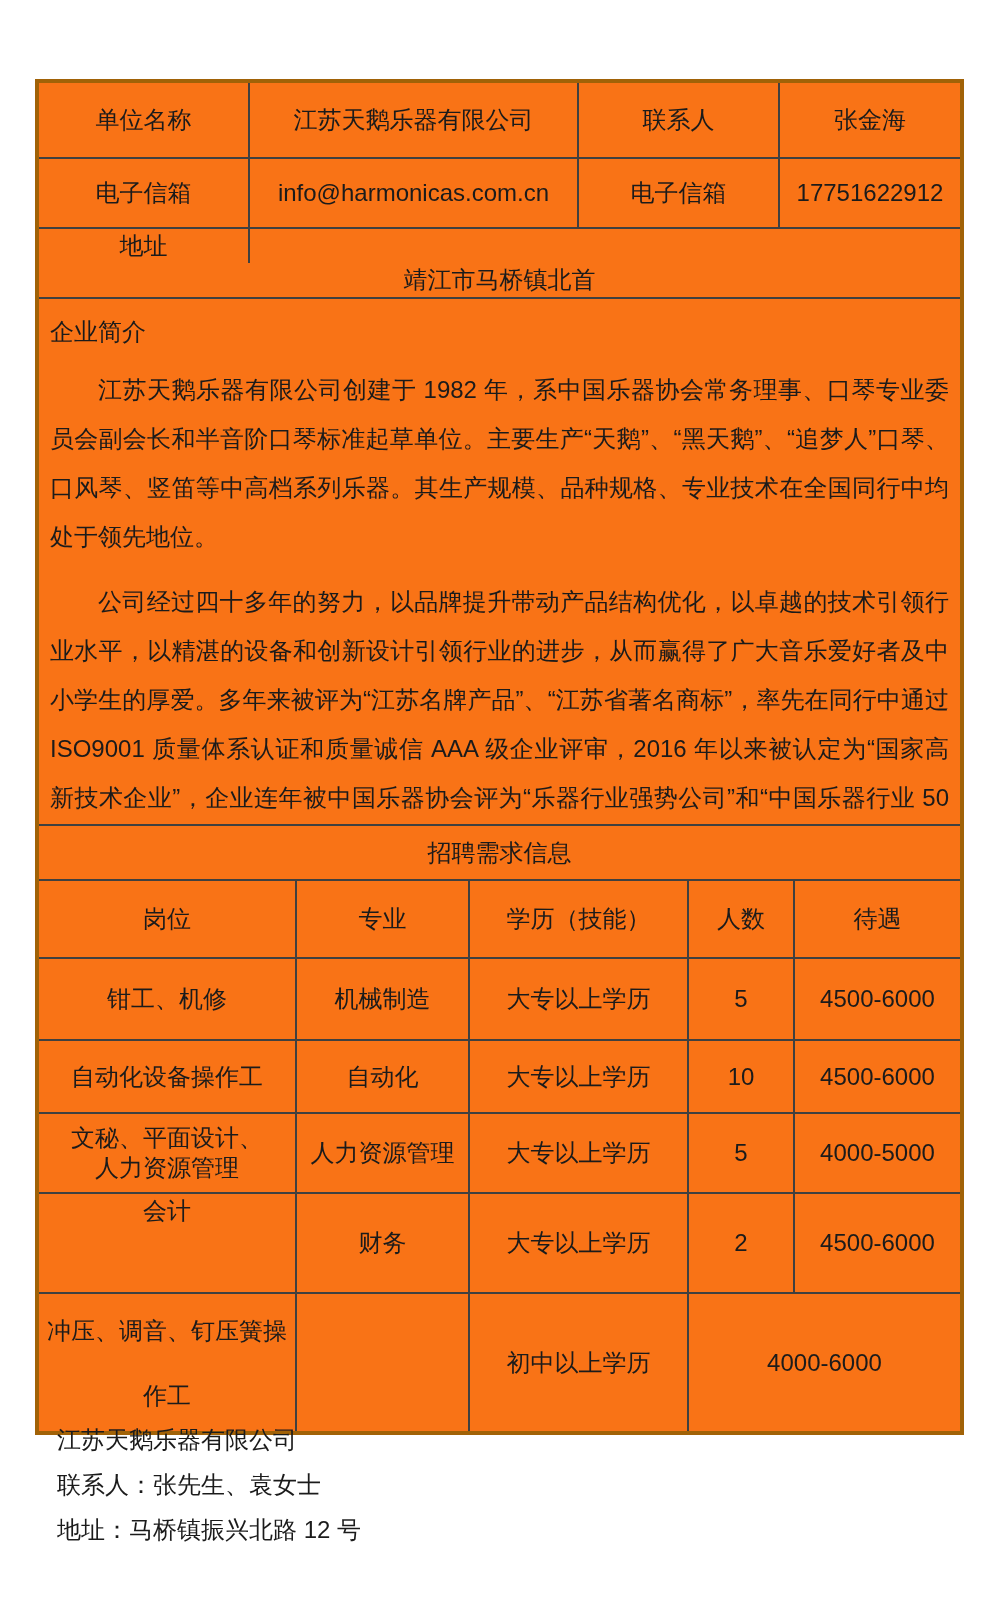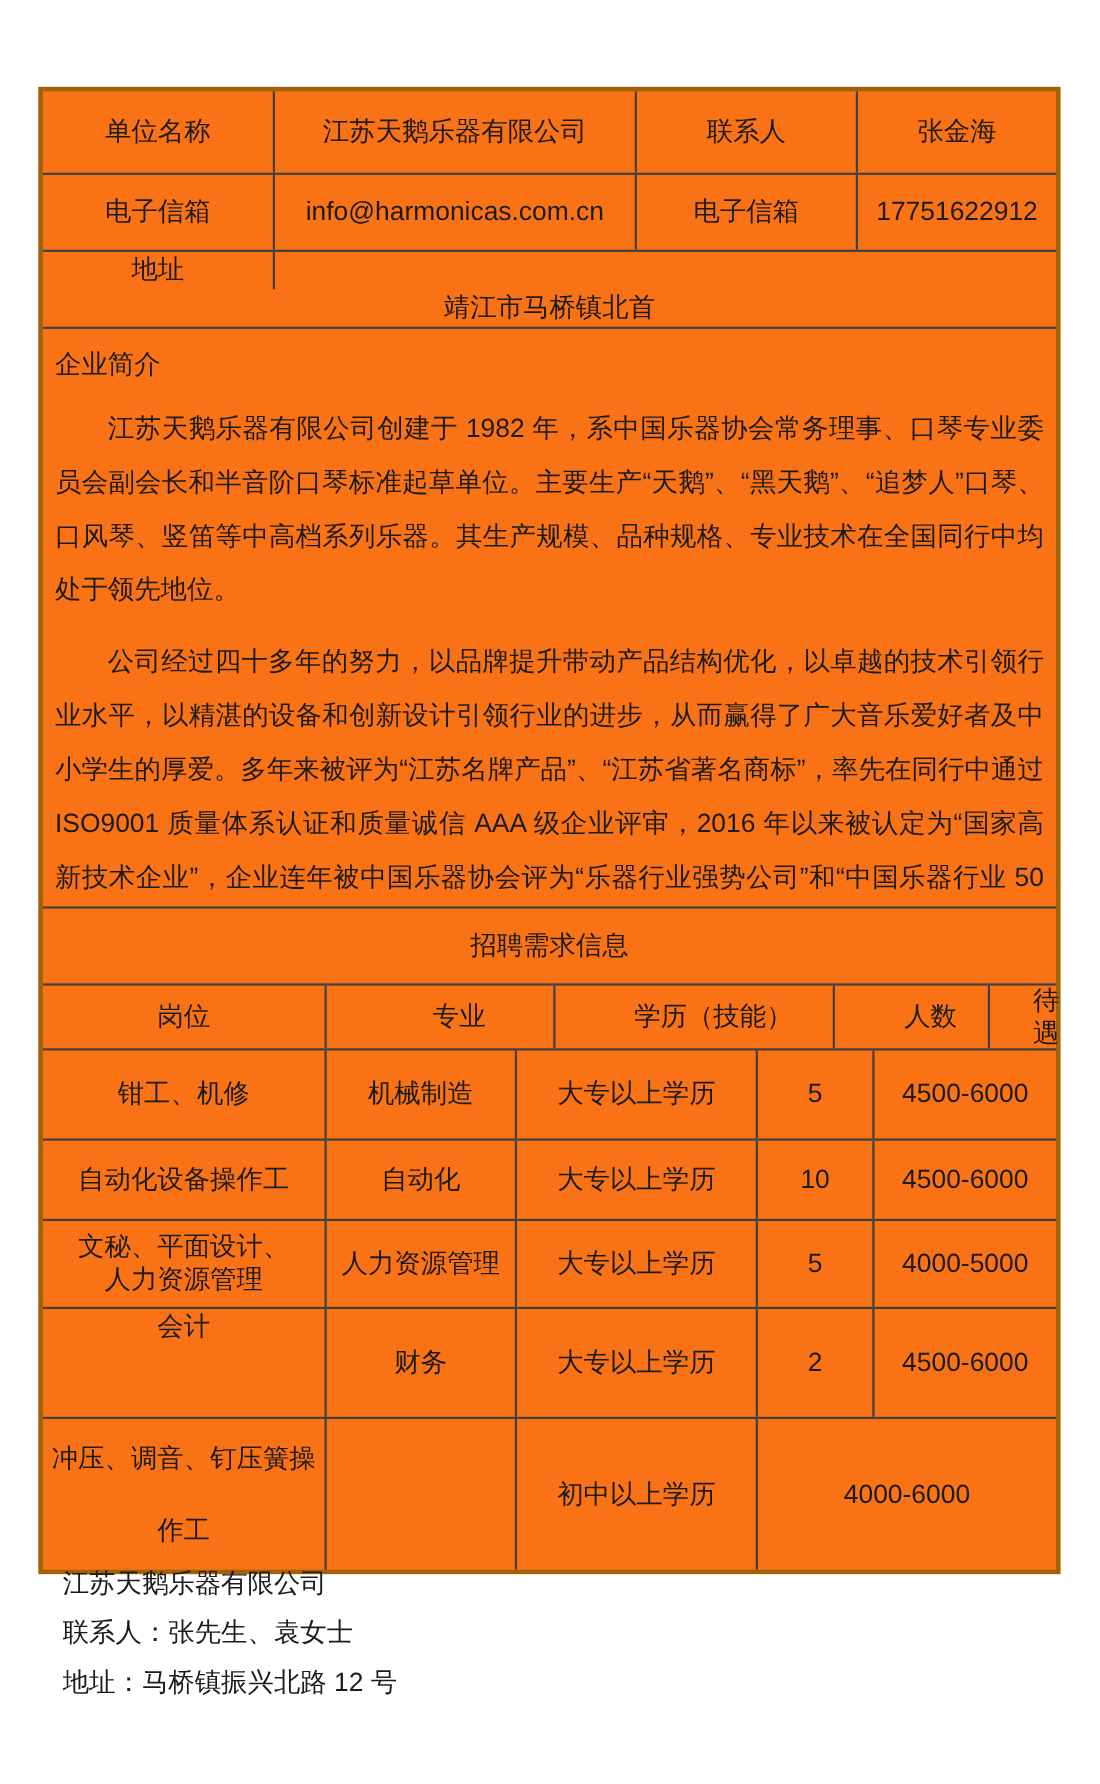--- a/index.html
+++ b/index.html
@@ -72,30 +72,30 @@
   .intro p {
     margin: 0;
     font-size: 24px;
     line-height: 49px;
     text-align: justify;
     text-indent: 2em;
     text-justify: inter-character;
   }
   .intro p + p { margin-top: 16px; }
   
-  .h-title { height: 70px; }
+  .h-title { height: 55px; }
   .cell.full { flex: 1 1 auto; }
   
   .w-j1 { width: 258px; flex: 0 0 auto; }
   .w-j2 { width: 173px; flex: 0 0 auto; }
   .w-j3 { width: 219px; flex: 0 0 auto; }
   .w-j4 { width: 106px; flex: 0 0 auto; }
   .w-j5 { flex: 1 1 auto; }
   
-  .h-head { height: 59px; gap: 35px; }
+  .h-head { height: 78px; }
   .h-d1 { height: 82px; }
   .h-d2 { height: 73px; }
   .h-d3 { height: 80px; }
   .h-d4 { height: 100px; }
   .h-d5 { height: 137px; }
   
   .cell.align-top {
     align-items: flex-start;
   }
   .cell.wide-lines { line-height: 65px; }

